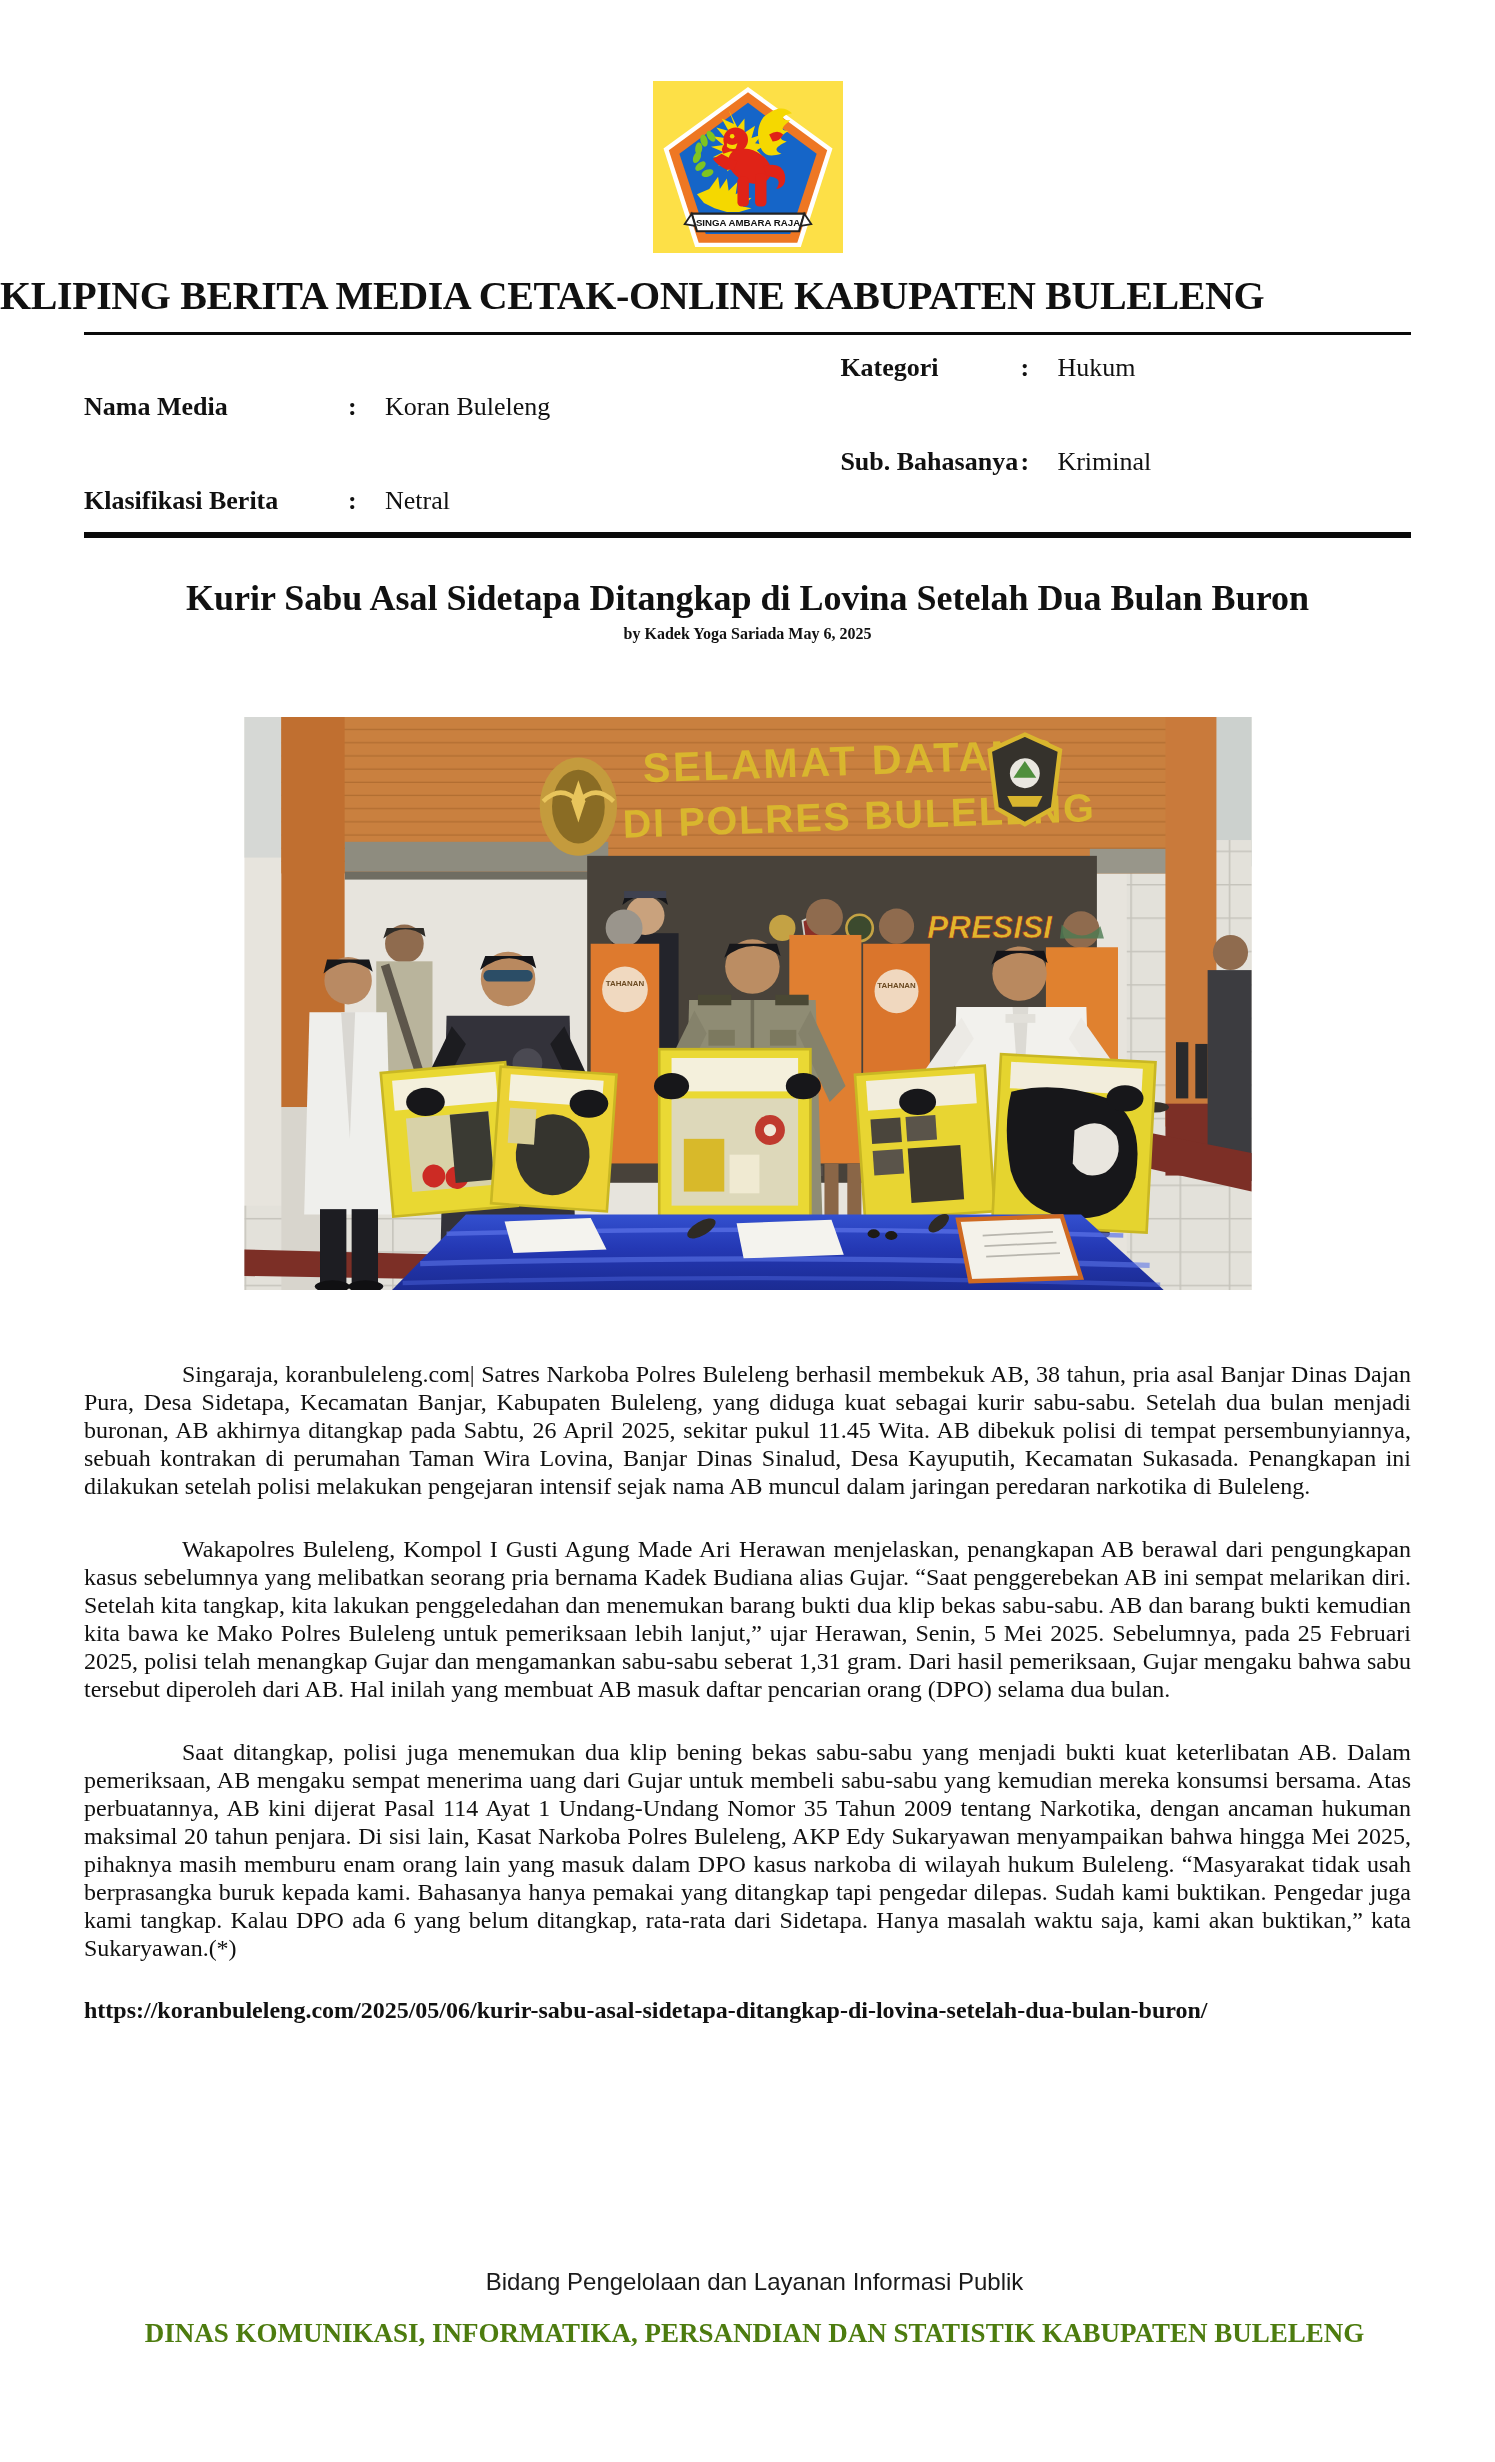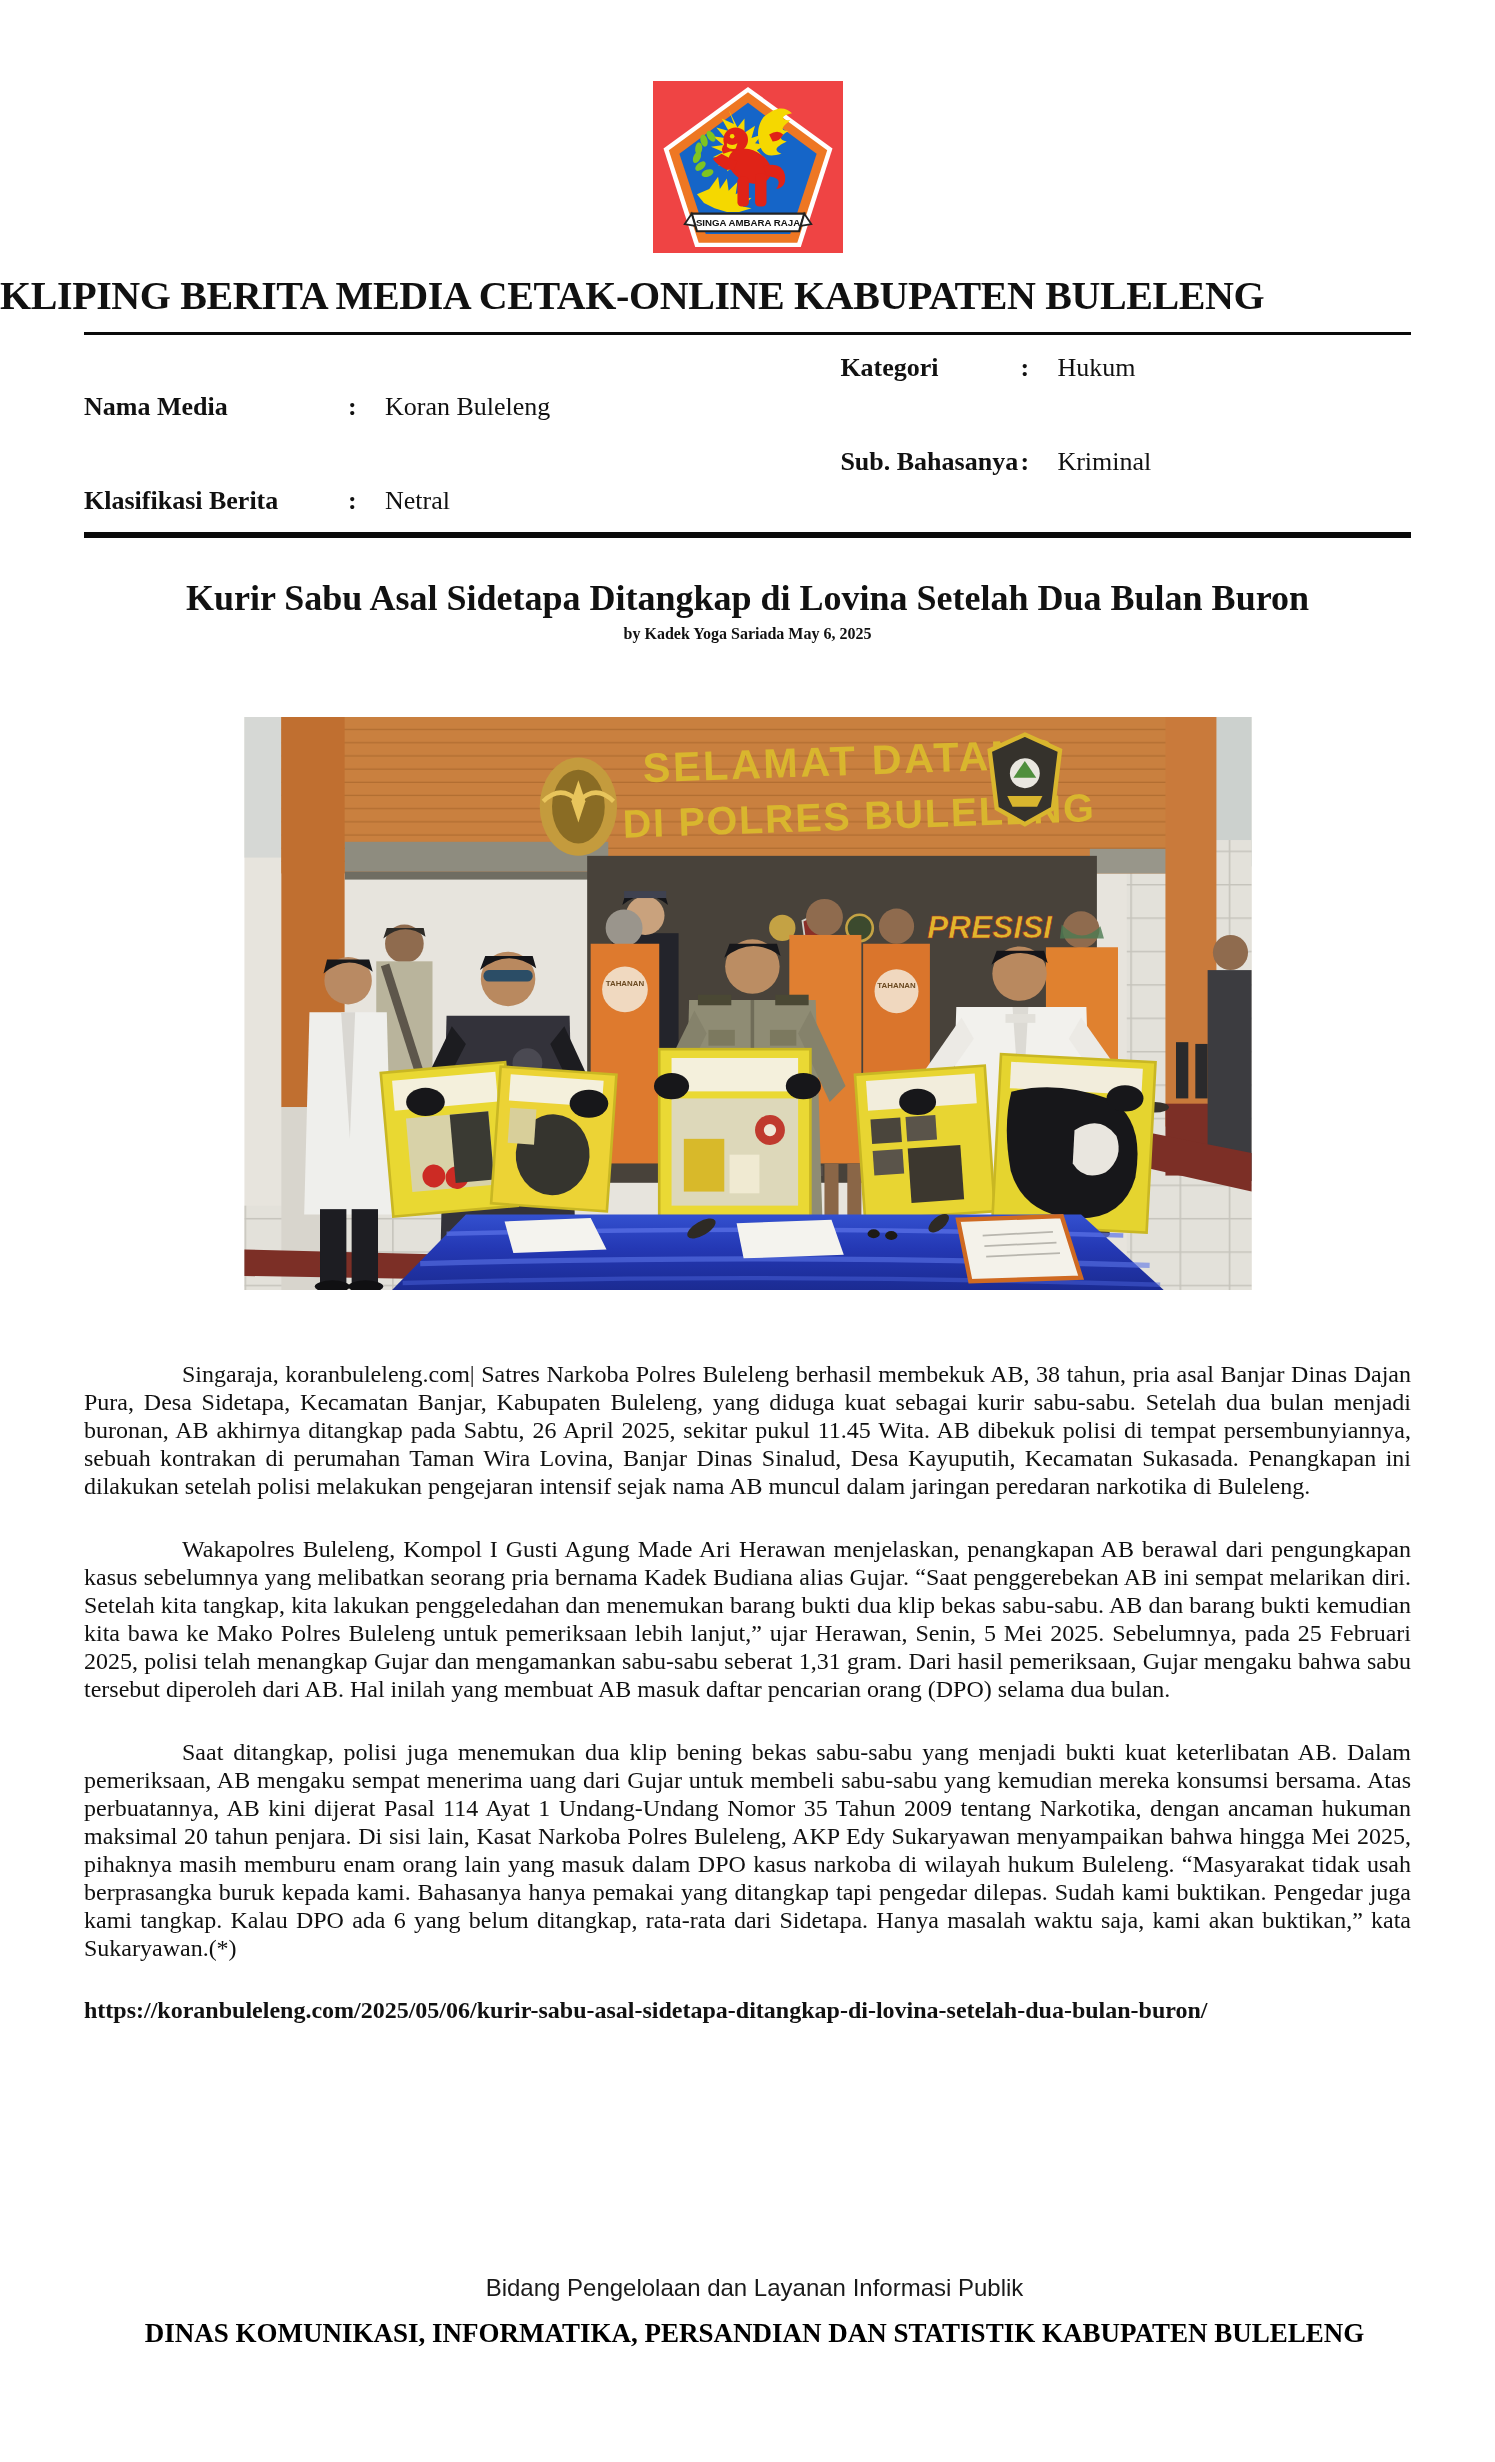--- a/index.html
+++ b/index.html
@@ -10,21 +10,21 @@
     height: 2462px;
     background: #ffffff;
     color: #111111;
     font-family: "Liberation Serif", serif;
     overflow: hidden;
   }
   .logo-wrap {
     width: 190px;
     height: 172px;
     margin: 81px auto 0;
-    background: #ef4444;
+    background: #fde047;
     display: flex;
     align-items: center;
     justify-content: center;
   }
   .header-title {
     margin-top: 19.3px;
     text-align: left;
     font-size: 40px;
     font-weight: bold;
     letter-spacing: -0.4px;
@@ -81,25 +81,25 @@
     left: 14px; right: 0;
     bottom: 113px;
     text-align: center;
   }
   .footer-line1 {
     font-family: "Liberation Sans", sans-serif;
     font-size: 24px;
     color: #1a1a1a;
   }
   .footer-line2 {
-    margin-top: 16px;
+    margin-top: 22px;
     font-family: "Liberation Serif", serif;
     font-size: 27px;
     font-weight: bold;
-    color: #000000;
+    color: #4d7c0f;
   }
 </style>
 </head>
 <body>
 
 <div class="page">
 
   <div class="logo-wrap">
     <svg width="176" height="164" viewBox="0 0 200 186">
 

